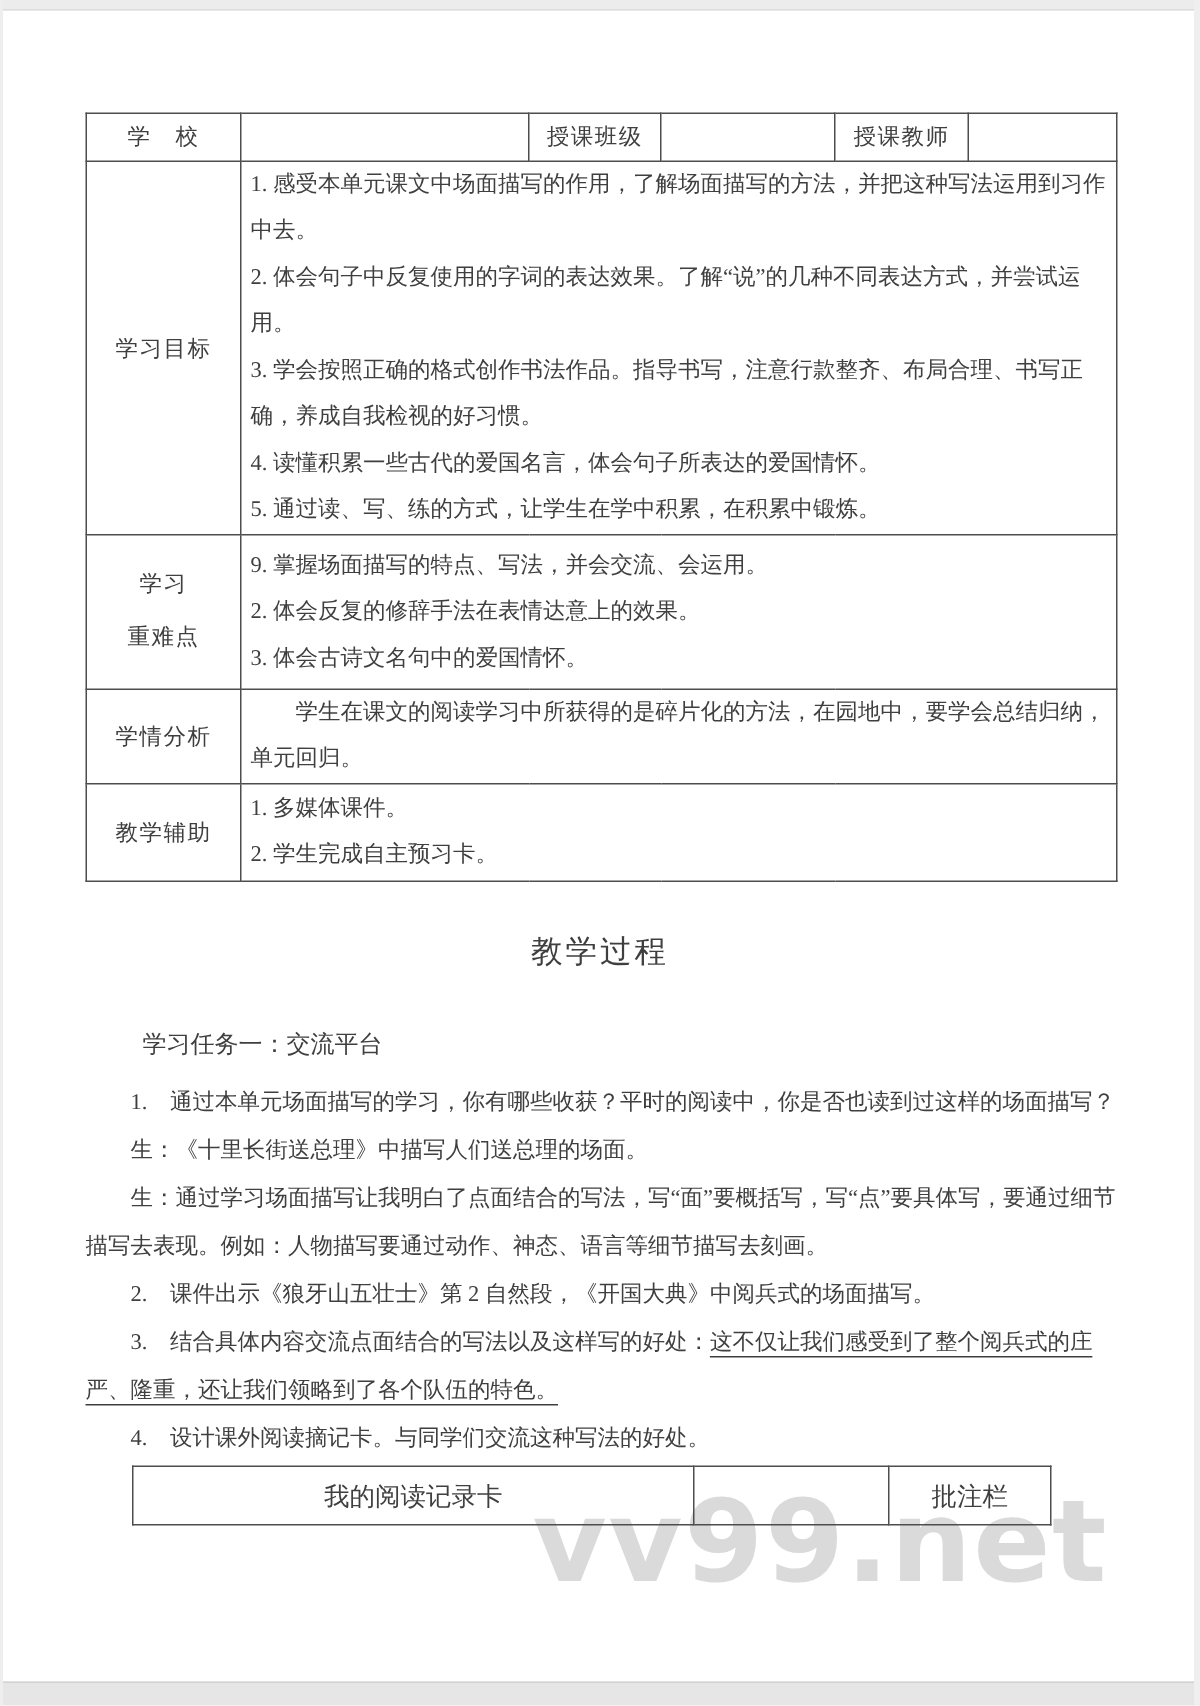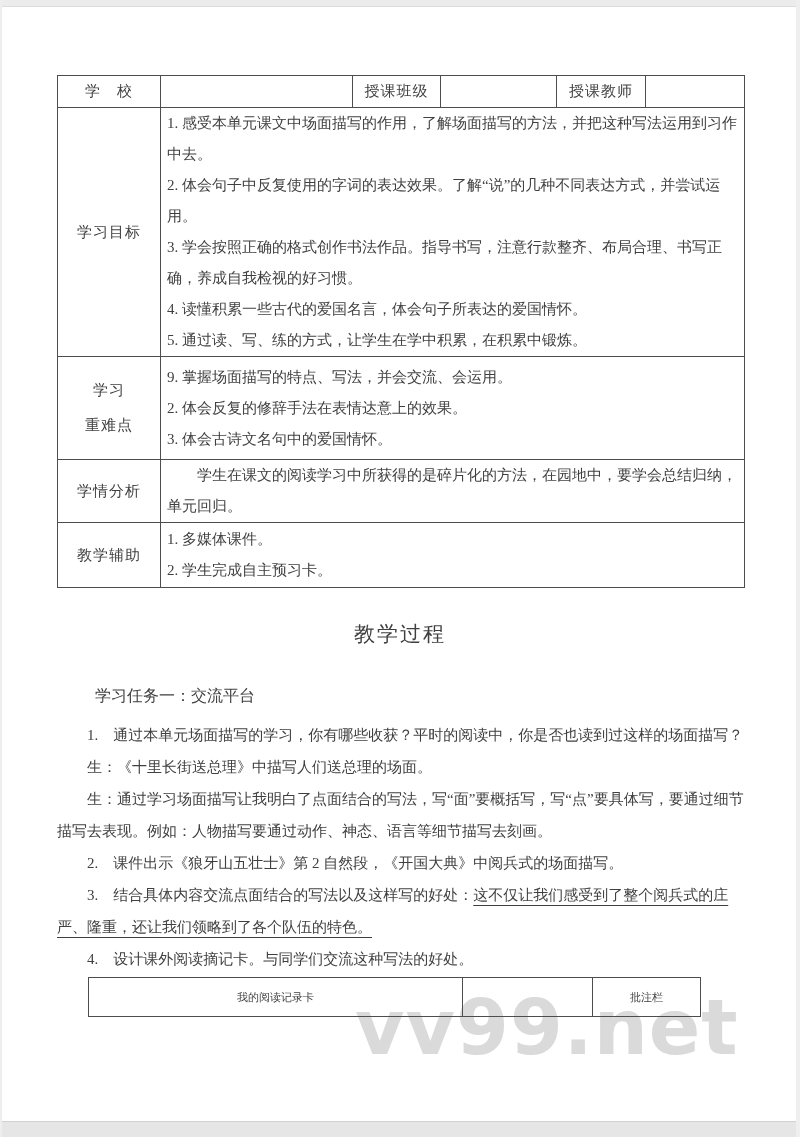--- a/index.html
+++ b/index.html
@@ -47,21 +47,21 @@
     text-decoration-thickness:1px;text-decoration-color:#3f3f3f;
   }
 
   
   table.record{
     position:absolute;left:88px;top:977px;width:612px;height:40px;
     border-collapse:collapse;table-layout:fixed;z-index:2;background:transparent;
   }
   table.record td{
     border:1px solid #4d4d4d;text-align:center;vertical-align:middle;
-    font-size:11px;color:#3f3f3f;background:transparent;
+    font-size:17px;color:#3f3f3f;background:transparent;
   }
 
   
   .watermark{
     position:absolute;left:355px;top:983px;z-index:1;
     font-family:"DejaVu Sans","Liberation Sans",sans-serif;
     font-weight:bold;font-size:76px;color:#dadada;letter-spacing:1px;
     user-select:none;
   }
 </style>

